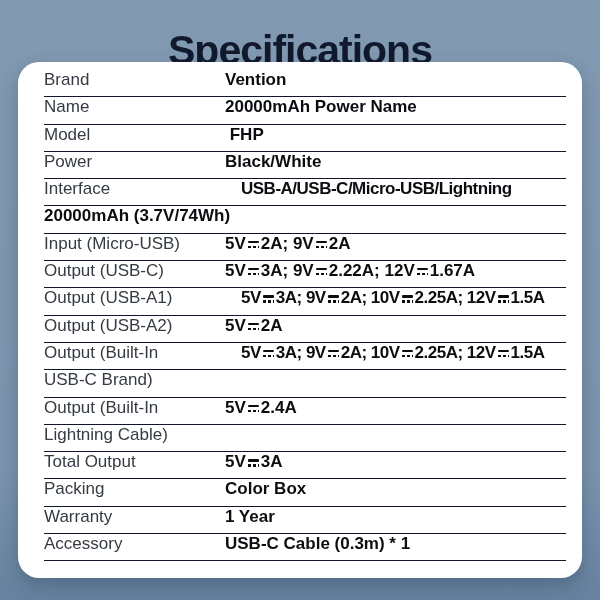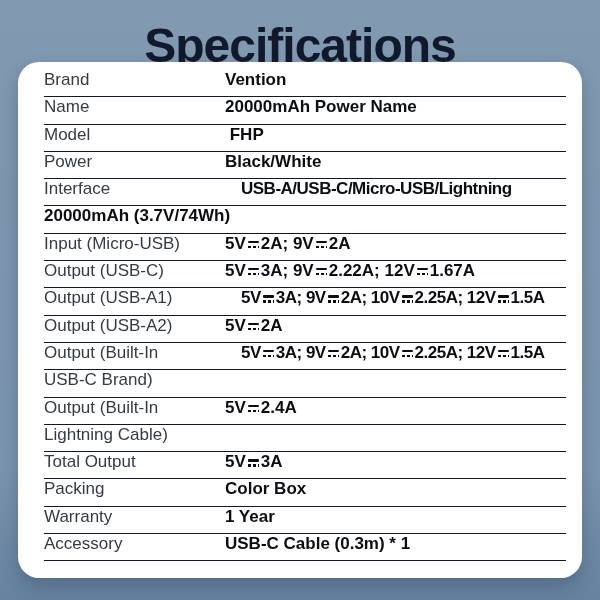--- a/index.html
+++ b/index.html
@@ -8,24 +8,24 @@
   }
   body {
     width: 600px;
     height: 600px;
     overflow: hidden;
     position: relative;
     background: linear-gradient(180deg, #8299b2 0%, #7b94ae 78%, #66829f 100%);
     font-family: "Liberation Sans", "DejaVu Sans", sans-serif;
   }
   .title {
-    margin: 7px;
+    margin: 16px;
     padding-top: 11px;
     text-align: center;
-    font-size: 48px;
+    font-size: 41px;
     font-weight: bold;
     letter-spacing: -1px;
     color: #111a2c;
   }
   .card {
     position: absolute;
     left: 18px;
     top: 62px;
     width: 564px;
     height: 516px;

